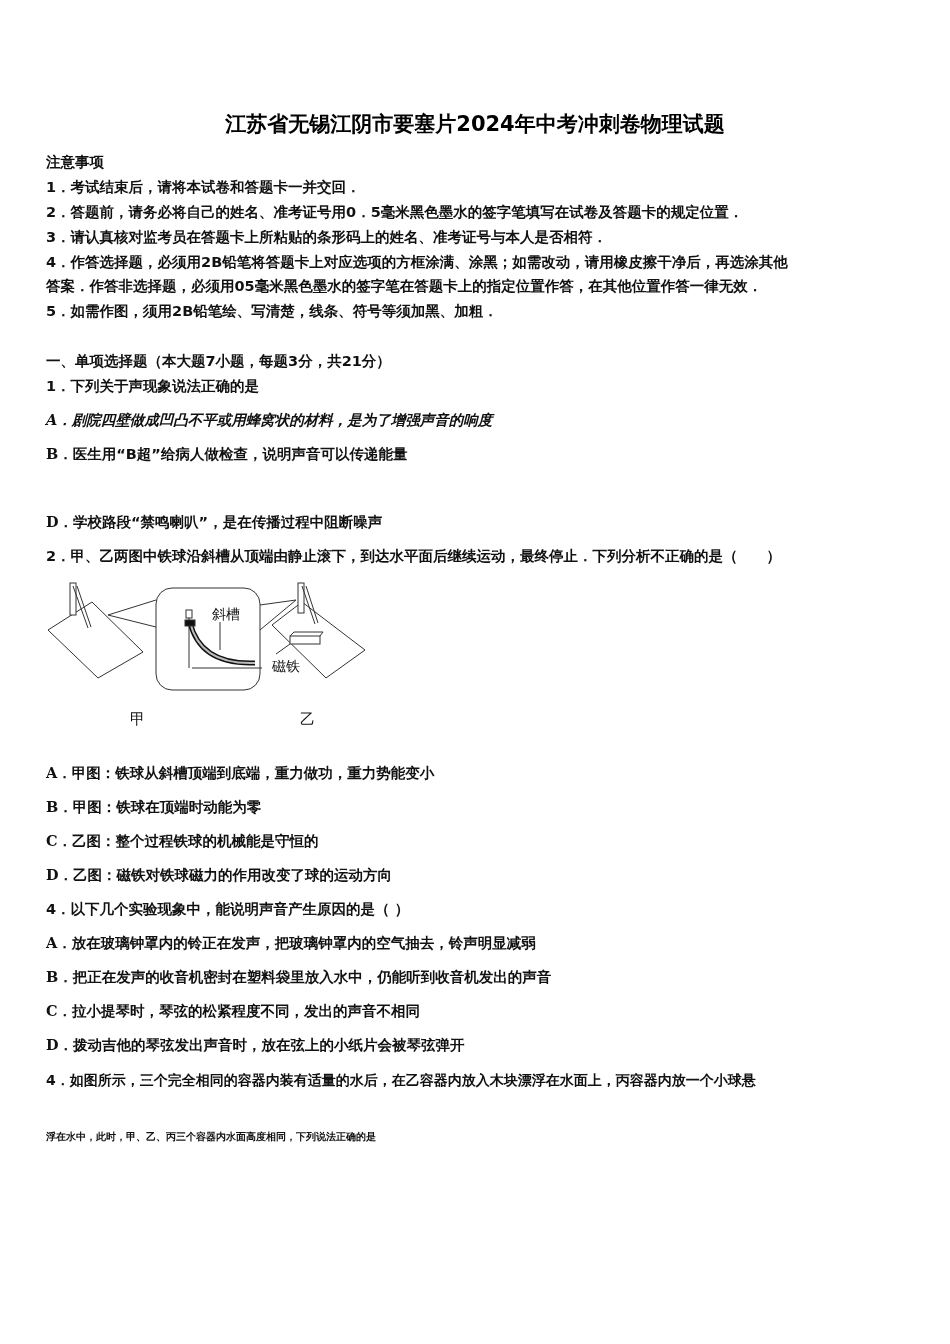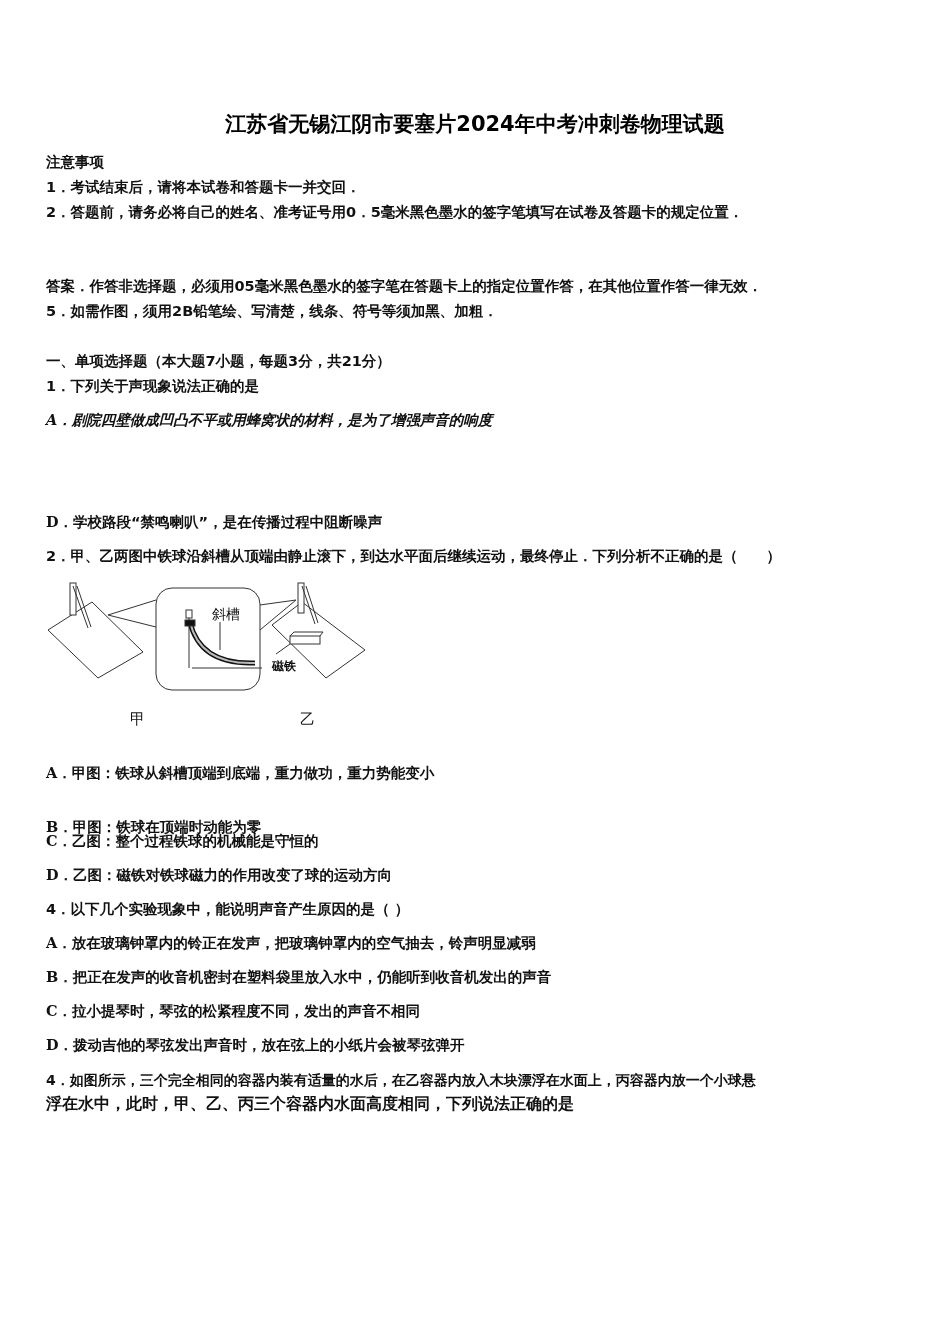--- a/index.html
+++ b/index.html
@@ -29,28 +29,33 @@
 </head>
 <body>
 
 <div class="page">
 
   <div class="title">江苏省无锡江阴市要塞片2024年中考冲刺卷物理试题</div>
 
   <div class="line bold" style="top:152px;">注意事项</div>
   <div class="line bold" style="top:177px;">1．考试结束后，请将本试卷和答题卡一并交回．</div>
   <div class="line bold" style="top:202px;">2．答题前，请务必将自己的姓名、准考证号用0．5毫米黑色墨水的签字笔填写在试卷及答题卡的规定位置．</div>
+  <div class="line bold" style="top:227px;">3．请认真核对监考员在答题卡上所粘贴的条形码上的姓名、准考证号与本人是否相符．</div>
+  <div class="line bold" style="top:252px;">4．作答选择题，必须用2B铅笔将答题卡上对应选项的方框涂满、涂黑；如需改动，请用橡皮擦干净后，再选涂其他</div>
   <div class="line bold" style="top:276px;">答案．作答非选择题，必须用05毫米黑色墨水的签字笔在答题卡上的指定位置作答，在其他位置作答一律无效．</div>
   <div class="line bold" style="top:301px;">5．如需作图，须用2B铅笔绘、写清楚，线条、符号等须加黑、加粗．</div>
 
   <div class="line bold" style="top:351px;">一、单项选择题（本大题7小题，每题3分，共21分）</div>
 
   <div class="line bold" style="top:376px;">1．下列关于声现象说法正确的是</div>
   <div class="line bold" style="top:410px;font-style:italic;">
     <span class="opt-letter">A．</span><span>剧院四壁做成凹凸不平或用蜂窝状的材料，是为了增强声音的响度</span>
+  </div>
+  <div class="line bold" style="top:444px;">
+    <span class="opt-letter">B．</span><span>医生用“B超”给病人做检查，说明声音可以传递能量</span>
   </div>
   <div class="line bold" style="top:512px;">
     <span class="opt-letter">D．</span><span>学校路段“禁鸣喇叭”，是在传播过程中阻断噪声</span>
   </div>
 
   <div class="line bold" style="top:546px;">2．甲、乙两图中铁球沿斜槽从顶端由静止滚下，到达水平面后继续运动，最终停止．下列分析不正确的是（　　）</div>
 
   <div class="figure">
     <svg width="360" height="150" viewBox="0 0 360 150">
       <g fill="none" stroke="#333" stroke-width="1">
@@ -82,29 +87,29 @@
         <line x1="266" y1="6" x2="278" y2="43"></line>
 
         <rect x="250" y="56" width="30" height="8" fill="#fff"></rect>
         <line x1="250" y1="56" x2="254" y2="52"></line>
         <line x1="254" y1="52" x2="283" y2="52"></line>
         <line x1="283" y1="52" x2="280" y2="56"></line>
         <line x1="250" y1="64" x2="236" y2="74"></line>
       </g>
     </svg>
     <span class="fig-label" style="left:172px; top:26px; font-size:14px;">斜槽</span>
-    <span class="fig-label" style="left:232px; top:78px; font-size:12px;font-weight:bold;">磁铁</span>
+    <span class="fig-label" style="left:232px; top:78px; font-size:14px;">磁铁</span>
     <span class="fig-label" style="left:90px; top:130px;">甲</span>
     <span class="fig-label" style="left:260px; top:130px;">乙</span>
   </div>
 
   <div class="line bold" style="top:763px;">
     <span class="opt-letter">A．</span><span>甲图：铁球从斜槽顶端到底端，重力做功，重力势能变小</span>
   </div>
-  <div class="line bold" style="top:797px;margin-top:20px;">
+  <div class="line bold" style="top:797px;">
     <span class="opt-letter">B．</span><span>甲图：铁球在顶端时动能为零</span>
   </div>
   <div class="line bold" style="top:865px;">
     <span class="opt-letter">D．</span><span>乙图：磁铁对铁球磁力的作用改变了球的运动方向</span>
   </div>
   <div class="line bold" style="top:831px;">
     <span class="opt-letter">C．</span><span>乙图：整个过程铁球的机械能是守恒的</span>
   </div>
 
   <div class="line bold" style="top:899px;">4．以下几个实验现象中，能说明声音产生原因的是（ ）</div>
@@ -115,15 +120,15 @@
     <span class="opt-letter">C．</span><span>拉小提琴时，琴弦的松紧程度不同，发出的声音不相同</span>
   </div>
   <div class="line bold" style="top:967px;">
     <span class="opt-letter">B．</span><span>把正在发声的收音机密封在塑料袋里放入水中，仍能听到收音机发出的声音</span>
   </div>
   <div class="line bold" style="top:1035px;">
     <span class="opt-letter">D．</span><span>拨动吉他的琴弦发出声音时，放在弦上的小纸片会被琴弦弹开</span>
   </div>
 
   <div class="line bold" style="top:1070px; font-size:14px;">4．如图所示，三个完全相同的容器内装有适量的水后，在乙容器内放入木块漂浮在水面上，丙容器内放一个小球悬</div>
-  <div class="line bold" style="top:1094px; font-size:16px;">浮在水中，此时，甲、乙、丙三个容器内水面高度相同，下列说法正确的是</div>
+  <div class="line bold" style="top:1127px; font-size:10px;">浮在水中，此时，甲、乙、丙三个容器内水面高度相同，下列说法正确的是</div>
 
 </div>
 
 </body></html>

